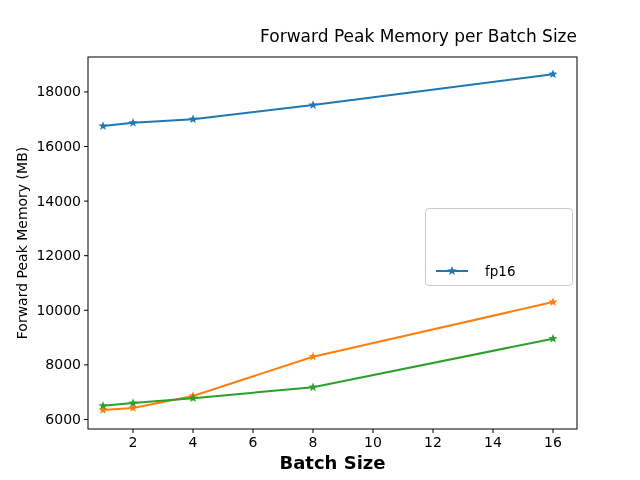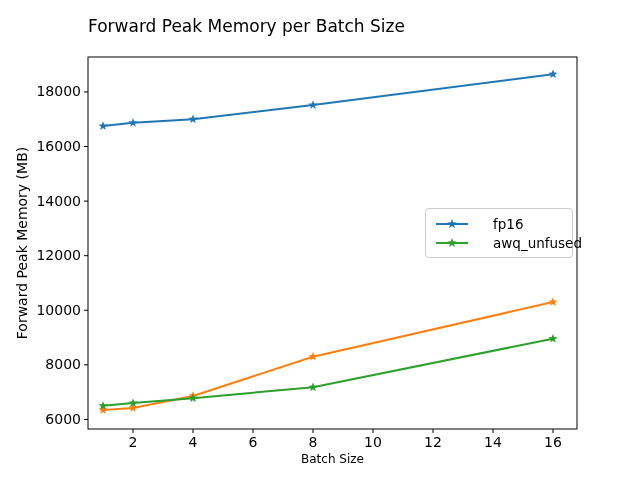--- a/index.html
+++ b/index.html
@@ -6,60 +6,62 @@
   body {
     width: 640px; height: 480px;
     background: #ffffff;
     font-family: "DejaVu Sans", sans-serif;
     position: relative;
     overflow: hidden;
   }
   .figure { position: absolute; inset: 0; }
   .chart-title {
     position: absolute;
-    left: 88px; width: 489px; top: 16px;
-    text-align: left;
+    left: 88px; width: 489px; top: 26px;
+    text-align: right;
     font-size: 17px;
     color: #000000;
     white-space: nowrap;
   }
   .y-axis-label {
     position: absolute;
     left: 22px; top: 243px;
     transform: translate(-50%, -50%) rotate(-90deg);
     font-size: 14px;
     color: #000000;
     white-space: nowrap;
   }
   .x-axis-label {
     position: absolute;
     left: 88px; width: 489px; top: 452px;
     text-align: center;
-    font-size: 12px;
+    font-size: 18px;
     color: #000000;
+    font-weight: bold;
   }
   svg.plot { position: absolute; left: 0; top: 0; }
   .legend {
     position: absolute;
     left: 425px; top: 208px;
     width: 148px;
     box-sizing: border-box;
     background: rgba(255,255,255,0.85);
     border: 1px solid #cccccc;
     border-radius: 4px;
     padding: 5px 8px 5px 8px;
   }
   .legend-item {
     display: flex;
     align-items: center;
-    gap: 23px;
+    gap: 15px;
     height: 19px;
     font-size: 13.5px;
     color: #000000;
     white-space: nowrap;
+    margin-top: 47px;
   }
   .legend-swatch { flex: 0 0 auto; display: block; }
 </style>
 </head>
 <body>
 
 <div class="figure">
 
   <div class="chart-title">Forward Peak Memory per Batch Size</div>
 
@@ -120,22 +122,15 @@
   <div class="x-axis-label">Batch Size</div>
 
   <div class="legend" style="border-color: rgb(204, 204, 204);">
     <div class="legend-item">
       <svg class="legend-swatch" width="36" height="16">
         <line x1="2" y1="8" x2="34" y2="8" stroke-width="2" stroke="#1f77b4"></line>
         <path d="M18.00,3.00L19.23,6.30L22.76,6.45L20.00,8.65L20.94,12.05L18.00,10.10L15.06,12.05L16.00,8.65L13.24,6.45L16.77,6.30Z" fill="#1f77b4"></path>
       </svg>
       <span>fp16</span>
     </div>
-    <div class="legend-item">
-      <svg class="legend-swatch" width="36" height="16">
-        <line x1="2" y1="8" x2="34" y2="8" stroke-width="2" stroke="#2ca02c"></line>
-        <path d="M18.00,3.00L19.23,6.30L22.76,6.45L20.00,8.65L20.94,12.05L18.00,10.10L15.06,12.05L16.00,8.65L13.24,6.45L16.77,6.30Z" fill="#2ca02c"></path>
-      </svg>
-      <span>awq_unfused</span>
-    </div>
   </div>
 
 </div>
 
 </body></html>

